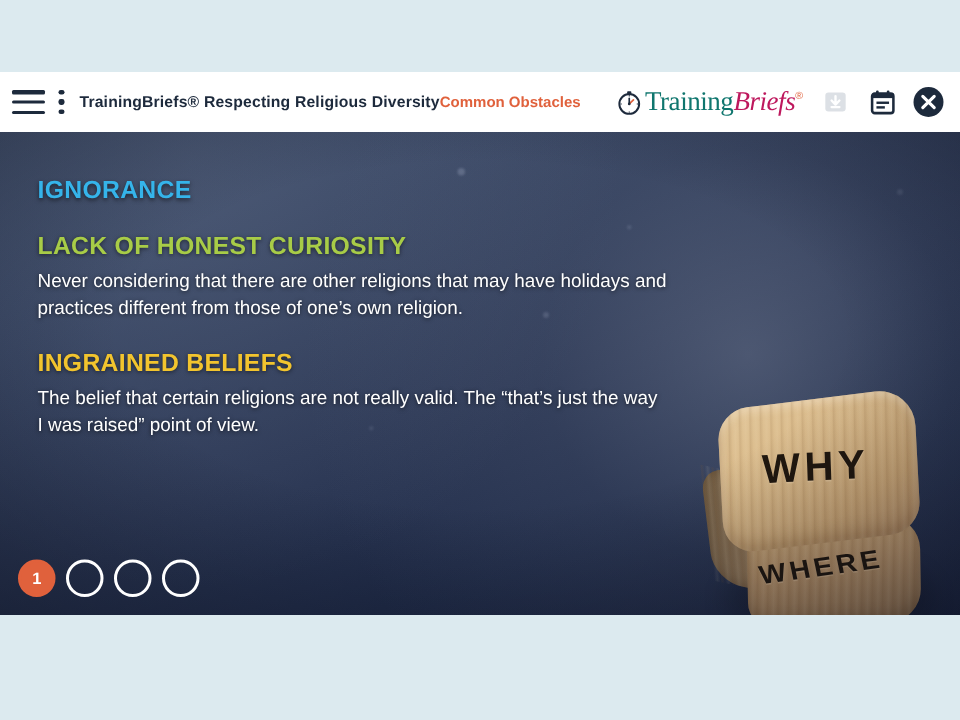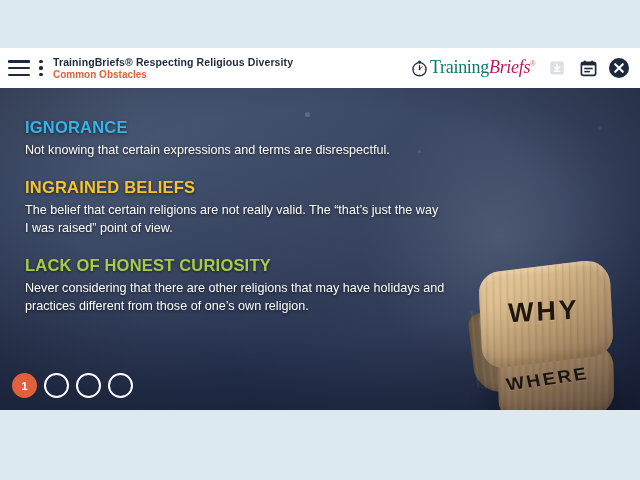--- a/index.html
+++ b/index.html
@@ -70,21 +70,21 @@
   .kebab i {
     display: block;
     width: 3.2px;
     height: 3.2px;
     border-radius: 50%;
     background: #1d2a3c;
   }
 
   .titles {
     display: flex;
-    flex-direction: column;
+    flex-direction: row;
     justify-content: flex-end;
     line-height: 1.15;
   }
   .title-main {
     font-size: 10.5px;
     color: #1d2a3c;
     font-weight: 600;
     white-space: nowrap;
     letter-spacing: 0.01em;
   }
@@ -394,31 +394,30 @@
         <div class="die-word word-why">WHY</div>
       </div>
     </div>
 
     <div class="stage-vignette"></div>
 
     <div class="content">
 
       <div class="block">
         <h2 class="block-title" style="color:#35b4ea">IGNORANCE</h2>
-        <p class="block-body">Not knowing that certain expressions and terms are disrespectful.</p>
+      </div>
+
+      <div class="block">
+        <h2 class="block-title" style="color:#a8cc47">LACK OF HONEST CURIOSITY</h2>
+        <p class="block-body">Never considering that there are other religions that may have holidays and practices different from those of one’s own religion.</p>
       </div>
 
       <div class="block">
         <h2 class="block-title" style="color:#f2c42e">INGRAINED BELIEFS</h2>
         <p class="block-body">The belief that certain religions are not really valid. The “that’s just the way I was raised” point of view.</p>
-      </div>
-
-      <div class="block">
-        <h2 class="block-title" style="color:#a8cc47">LACK OF HONEST CURIOSITY</h2>
-        <p class="block-body">Never considering that there are other religions that may have holidays and practices different from those of one’s own religion.</p>
       </div>
     </div>
 
     <div class="pager">
       <div class="dot active">1</div>
       <div class="dot"></div>
       <div class="dot"></div>
       <div class="dot"></div>
     </div>
   </div>

